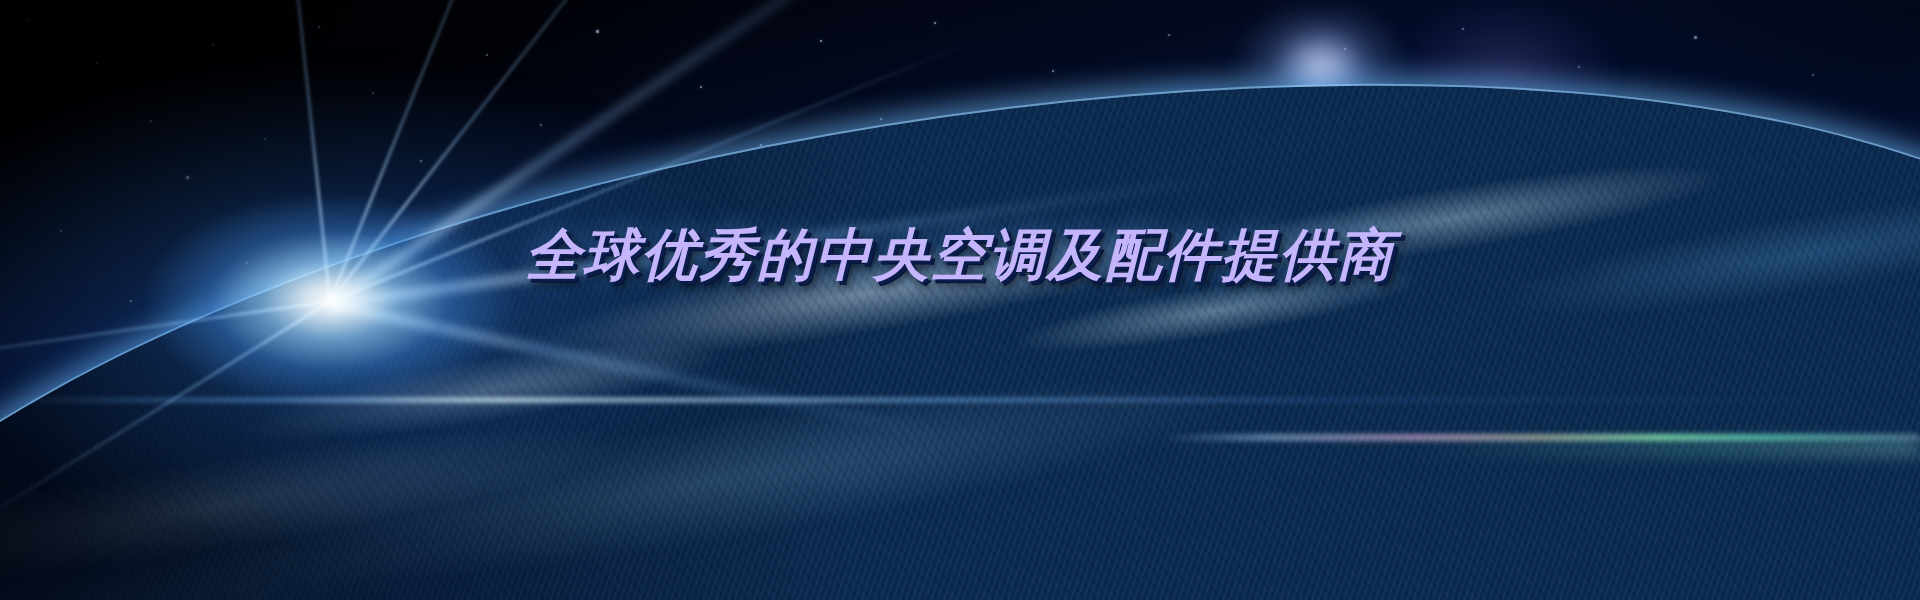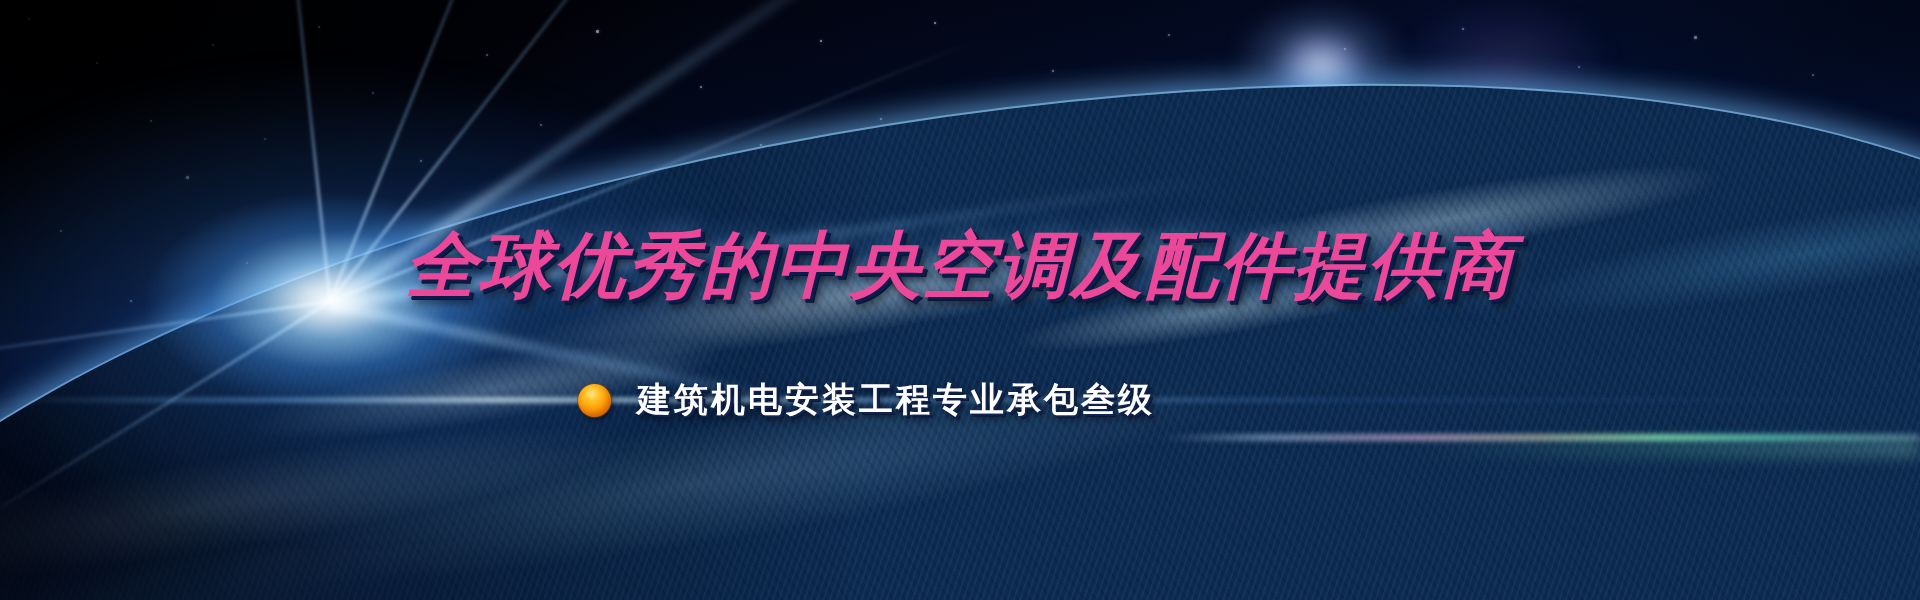--- a/index.html
+++ b/index.html
@@ -143,25 +143,25 @@
   }
 
   
   .content{position:absolute;inset:0;}
 
   .headline{
     position:absolute;
     left:50%;top:218px;
     transform:translateX(-50%);
     white-space:nowrap;
-    font-size:72px;
+    font-size:56px;
     font-weight:700;
     font-style:italic;
     letter-spacing:2px;
-    color:#ec4899;
+    color:#c4b5fd;
     text-shadow:
       3px 3px 0 #0a1c4a,
       4px 4px 0 #071434,
       5px 6px 10px rgba(0,0,0,.75),
       0 0 26px rgba(120,185,255,.45);
   }
 
   .bullets{
     position:absolute;
     left:578px;top:372px;
@@ -280,22 +280,18 @@
 
   <div class="spectral2"></div>
   <div class="spectral"></div>
 
   <div class="content">
 
     <div class="headline">全球优秀的中央空调及配件提供商</div>
 
     <div class="bullets">
 
-      <div class="bullet-row">
-        <span class="bullet-dot"></span>
-        <span class="bullet-text">建筑机电安装工程专业承包叁级</span>
-      </div>
 
 
     </div>
   </div>
 
 </div>
 
 </body></html>

